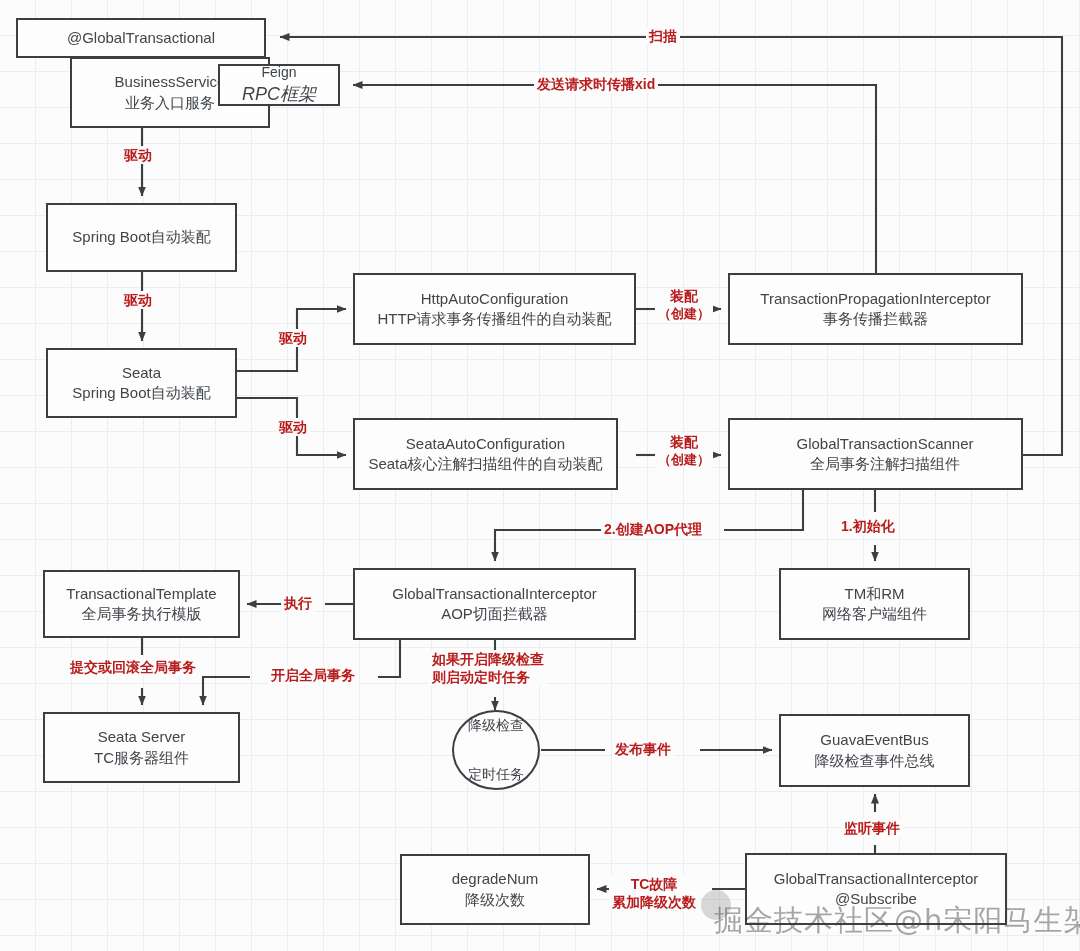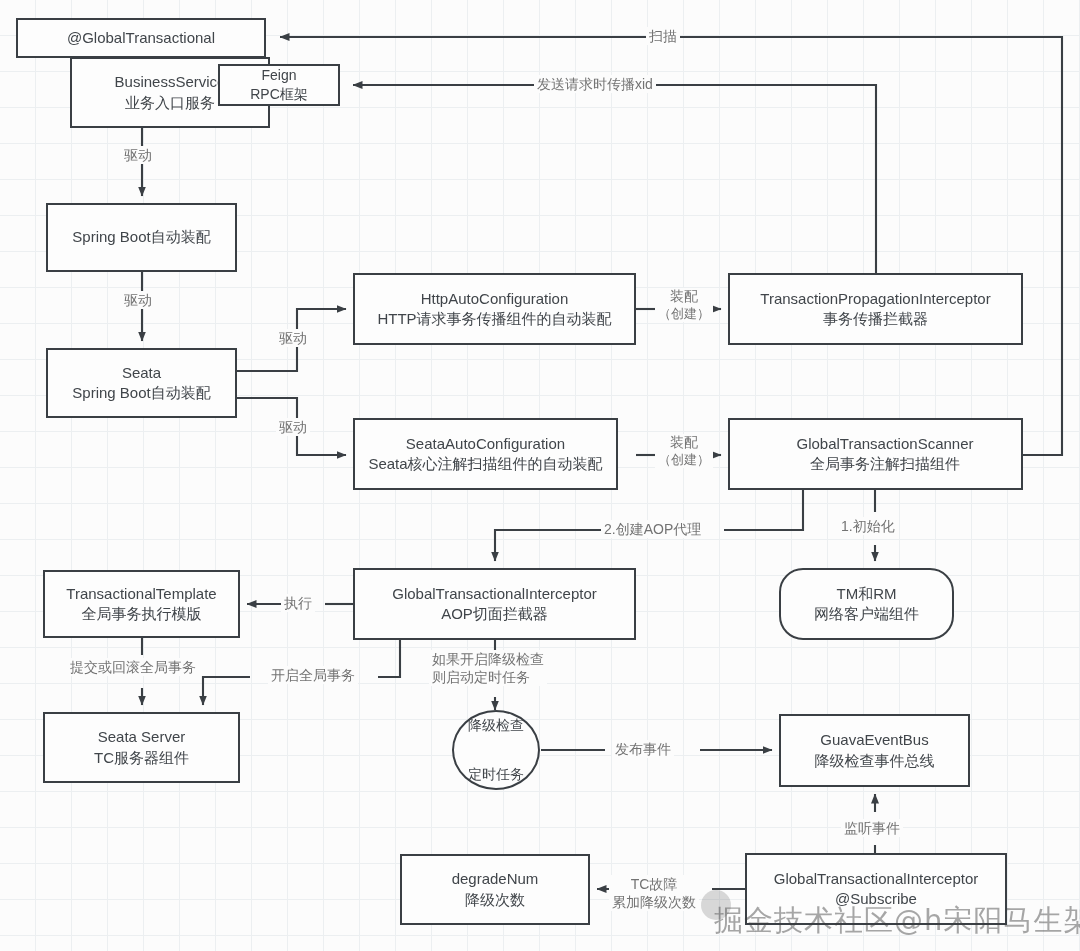--- a/index.html
+++ b/index.html
@@ -36,28 +36,29 @@
     z-index:3;
     white-space:nowrap;
   }
   .node .l2{font-size:15px;}
   .node.ellipse{
     border-radius:50%;
     font-size:14px;
   }
   .edge-label{
     position:absolute;
-    color:#737373;
+    color:#b91c1c;
     font-size:14px;
     line-height:1.3;
     text-align:center;
     background:#fcfcfc;
     padding:0 3px;
     white-space:nowrap;
     z-index:4;
+    font-weight:bold;
   }
   .watermark{
     position:absolute;
     color:rgba(60,60,60,0.45);
     font-size:29px;
     letter-spacing:1px;
     white-space:nowrap;
     z-index:6;
     font-family:"DejaVu Sans",sans-serif;
   }
@@ -132,21 +133,21 @@
     <div>@GlobalTransactional</div>
   </div>
 
   <div class="node" style="left:42px;top:57px;width:200px;height:71px;margin-left:28px;">
     <div>BusinessService</div>
     <div class="l2">业务入口服务</div>
   </div>
 
   <div class="node" style="left:218px;top:64px;width:122px;height:42px;font-size:14px;">
     <div>Feign</div>
-    <div class="l2" style="font-size:14px;">RPC框架</div>
+    <div class="l2" style="font-size:18px;font-style:italic;">RPC框架</div>
   </div>
 
   <div class="node" style="left:46px;top:203px;width:191px;height:69px;">
     <div>Spring Boot自动装配</div>
   </div>
 
   <div class="node" style="left:46px;top:348px;width:191px;height:70px;">
     <div>Seata</div>
     <div class="l2">Spring Boot自动装配</div>
   </div>
@@ -174,21 +175,21 @@
   <div class="node" style="left:43px;top:570px;width:197px;height:68px;">
     <div>TransactionalTemplate</div>
     <div class="l2">全局事务执行模版</div>
   </div>
 
   <div class="node" style="left:353px;top:568px;width:283px;height:72px;">
     <div>GlobalTransactionalInterceptor</div>
     <div class="l2">AOP切面拦截器</div>
   </div>
 
-  <div class="node" style="left:779px;top:568px;width:175px;height:72px;border-radius:24px;">
+  <div class="node" style="left:779px;top:568px;width:191px;height:72px;">
     <div>TM和RM</div>
     <div class="l2">网络客户端组件</div>
   </div>
 
   <div class="node" style="left:43px;top:712px;width:197px;height:71px;">
     <div>Seata Server</div>
     <div class="l2">TC服务器组件</div>
   </div>
 
   <div class="node ellipse" style="left:452px;top:710px;width:88px;height:80px;">

